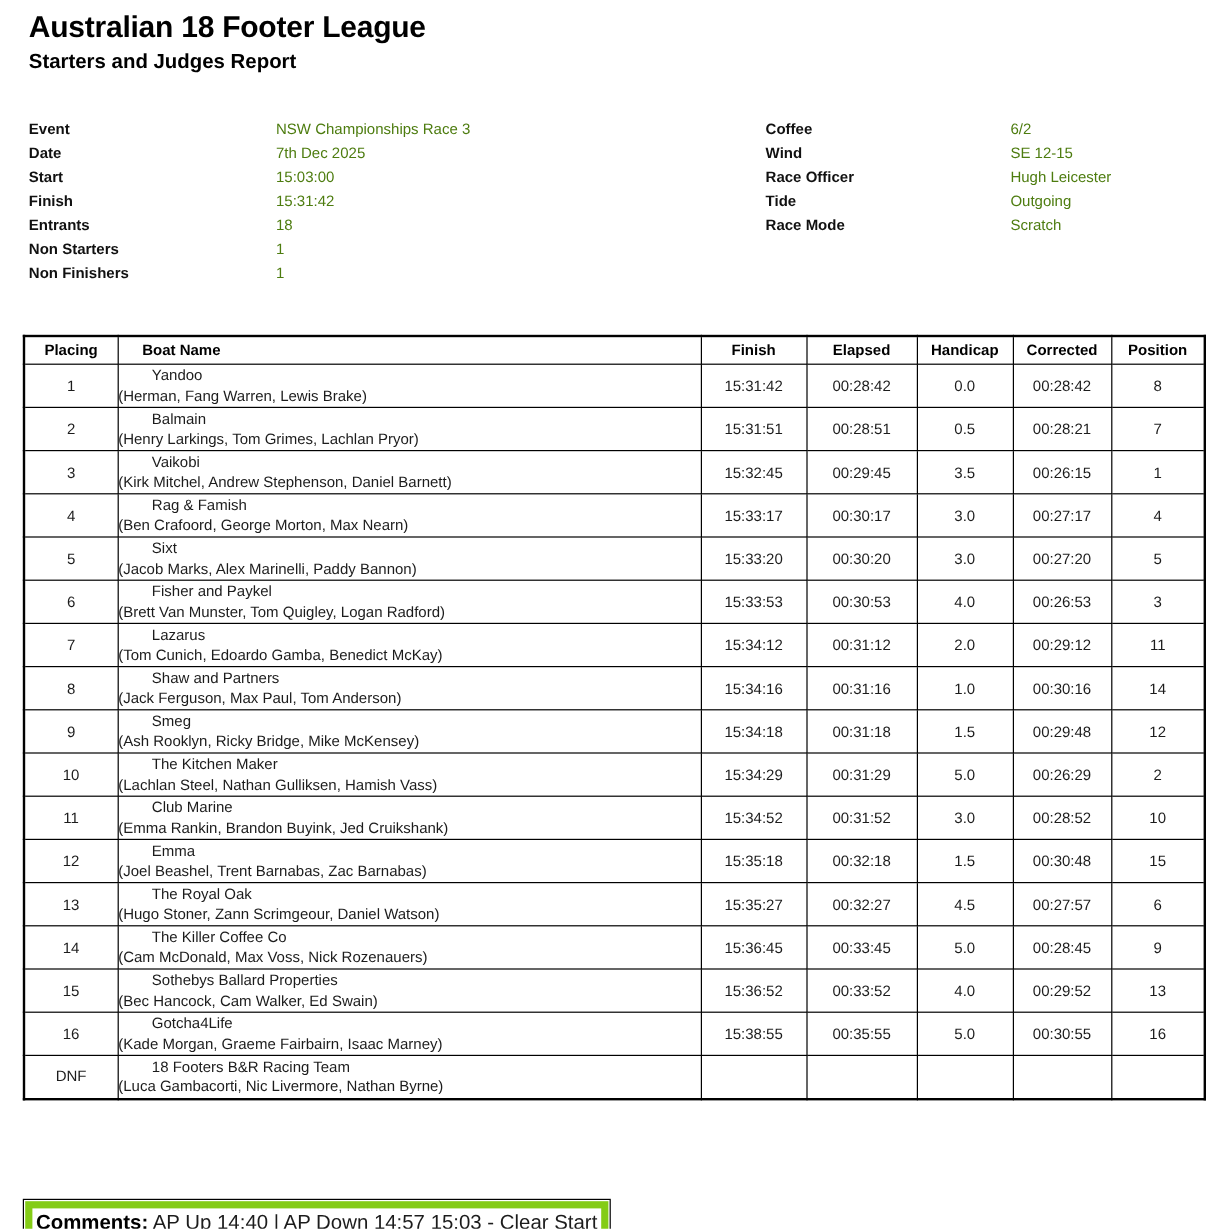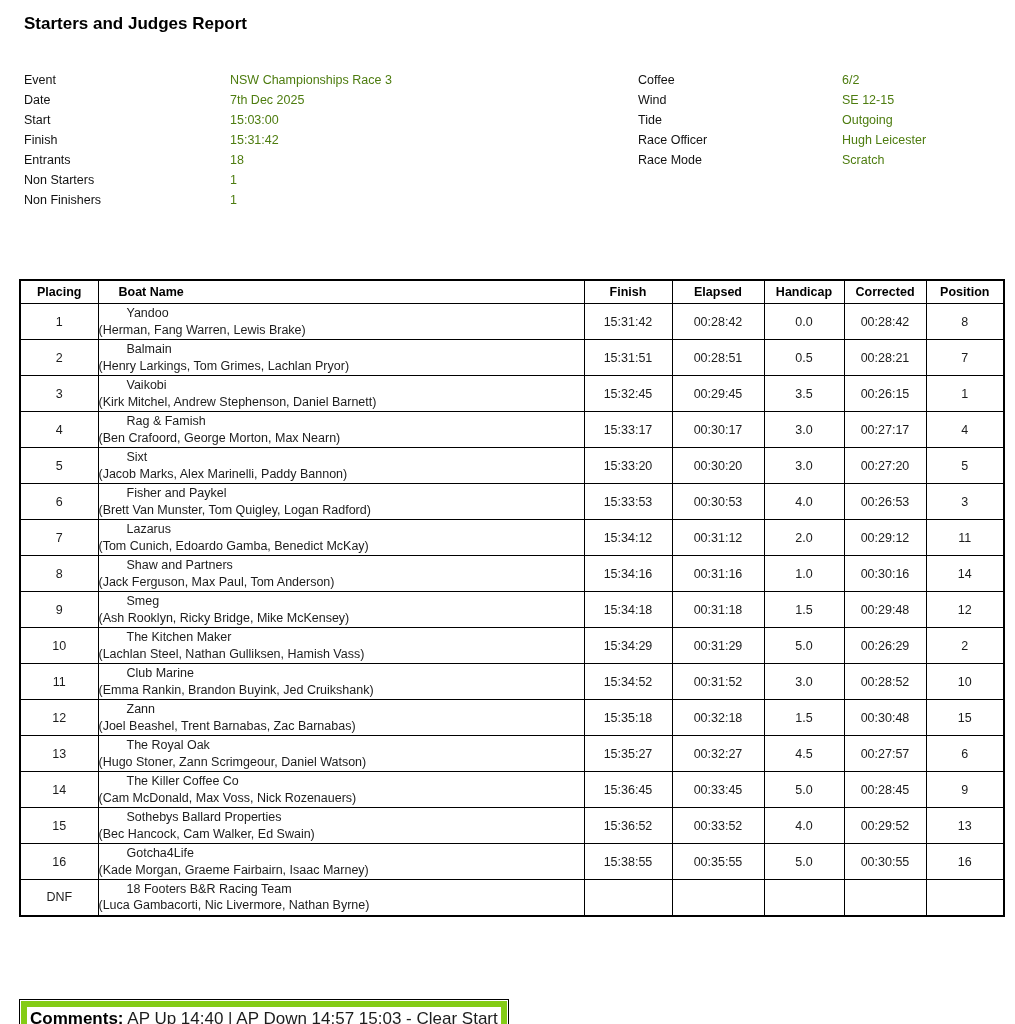--- a/index.html
+++ b/index.html
@@ -51,21 +51,21 @@
   .meta-col.left  { left: 24px;  width: 600px; }
   .meta-col.right { left: 638px; width: 370px; }
 
   .meta-row {
     display: flex;
     height: 20px;
     align-items: flex-start;
     font-size: 12.5px;
   }
   .meta-label {
-    font-weight: normal;
+    font-weight: bold;
     color: #111;
     width: 206px;
     flex: 0 0 206px;
     white-space: nowrap;
   }
   .meta-col.right .meta-label {
     width: 204px;
     flex: 0 0 204px;
   }
   .meta-value {
@@ -153,20 +153,21 @@
     color: #000;
   }
   .comments-text {
     color: #1c1c1c;
   }
 </style>
 </head>
 <body>
 
 <div class="report-header">
+  <h1 class="report-title">Australian 18 Footer League</h1>
   <h2 class="report-subtitle">Starters and Judges Report</h2>
 </div>
 
 <div class="meta-wrap">
   <div class="meta-col left" id="meta-left">
       <div class="meta-row">
         <div class="meta-label">Event</div>
         <div class="meta-value">NSW Championships Race 3</div>
       </div>
       <div class="meta-row">
@@ -197,26 +198,26 @@
   <div class="meta-col right" id="meta-right">
       <div class="meta-row">
         <div class="meta-label">Coffee</div>
         <div class="meta-value">6/2</div>
       </div>
       <div class="meta-row">
         <div class="meta-label">Wind</div>
         <div class="meta-value">SE 12-15</div>
       </div>
       <div class="meta-row">
+        <div class="meta-label">Race Officer</div>
+        <div class="meta-value">Hugh Leicester</div>
+      </div>
+      <div class="meta-row">
         <div class="meta-label">Tide</div>
         <div class="meta-value">Outgoing</div>
-      </div>
-      <div class="meta-row">
-        <div class="meta-label">Race Officer</div>
-        <div class="meta-value">Hugh Leicester</div>
       </div>
       <div class="meta-row">
         <div class="meta-label">Race Mode</div>
         <div class="meta-value">Scratch</div>
       </div>
     </div>
 </div>
 
 <div class="results-wrap">
   <table class="results">
@@ -369,21 +370,21 @@
           </td>
           <td class="cell-finish">15:34:52</td>
           <td class="cell-elapsed">00:31:52</td>
           <td class="cell-handicap">3.0</td>
           <td class="cell-corrected">00:28:52</td>
           <td class="cell-position">10</td>
         </tr>
         <tr>
           <td class="cell-placing">12</td>
           <td class="cell-boat">
-            <span class="boat-name">Zann</span>
+            <span class="boat-name">Emma</span>
             <span class="boat-crew">(Joel Beashel, Trent Barnabas, Zac Barnabas)</span>
           </td>
           <td class="cell-finish">15:35:18</td>
           <td class="cell-elapsed">00:32:18</td>
           <td class="cell-handicap">1.5</td>
           <td class="cell-corrected">00:30:48</td>
           <td class="cell-position">15</td>
         </tr>
         <tr>
           <td class="cell-placing">13</td>

